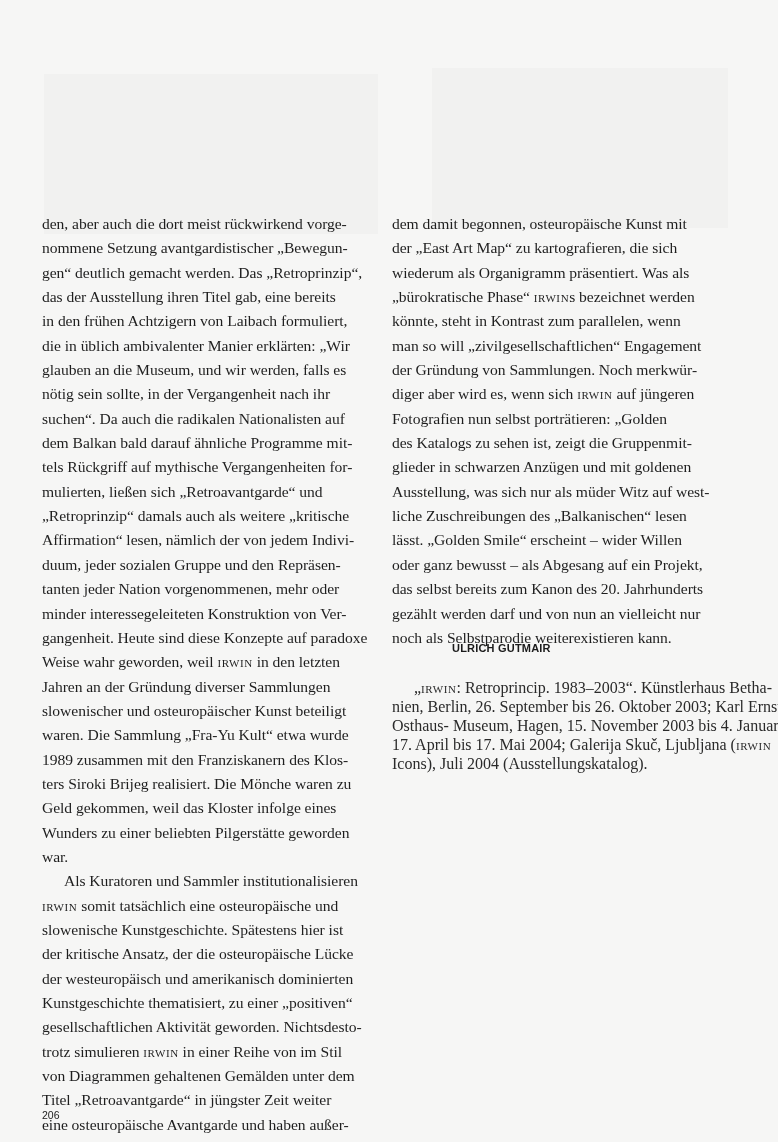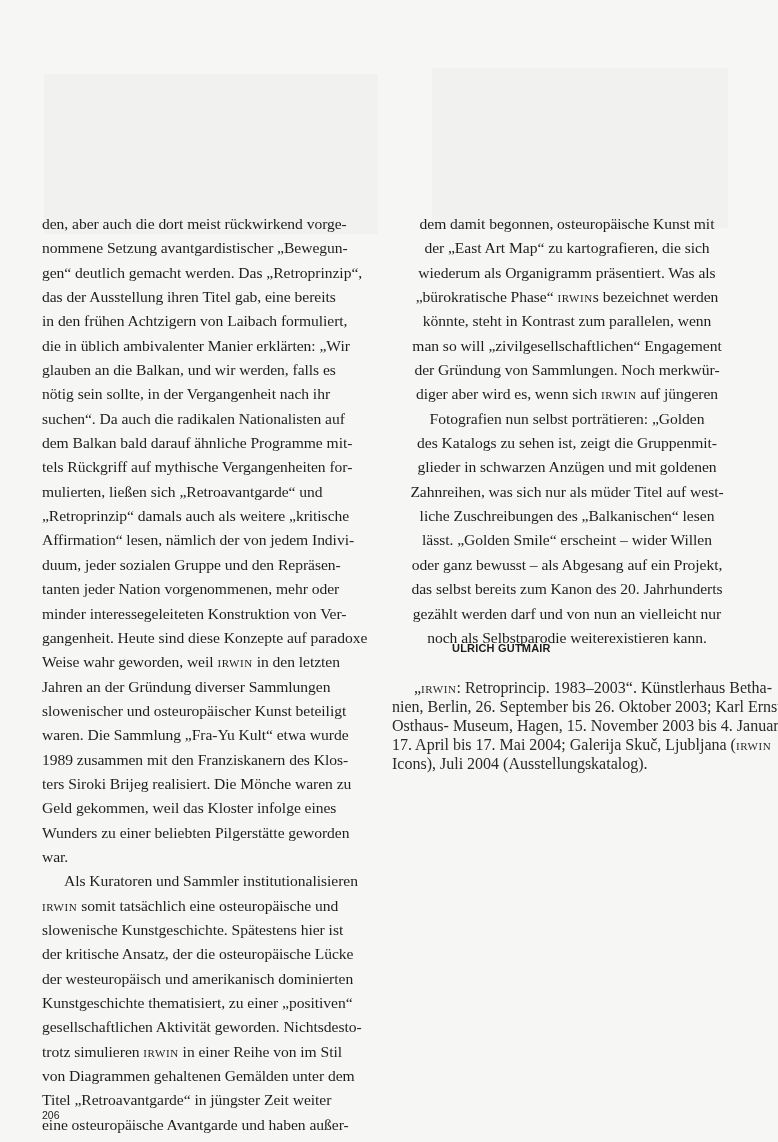--- a/index.html
+++ b/index.html
@@ -9,21 +9,21 @@
     font-family: "Liberation Serif", "DejaVu Serif", serif;
     color: #1e1e1e;
   }
   .showthrough { position: absolute; background: #ececeb; opacity: .55; }
   .col {
     position: absolute; top: 212px;
     font-size: 15.6px; line-height: 24.35px;
     letter-spacing: -0.05px;
   }
   .col-left { left: 42px; width: 336px; }
-  .col-right { left: 392px; width: 350px; text-align: center; }
+  .col-right { left: 392px; width: 350px; }
   .line { display: block; white-space: nowrap; }
   .indent { padding-left: 22px; }
   .sc { font-variant: small-caps; letter-spacing: 0.6px; }
   .author {
     position: absolute; left: 420px; top: 642px;
     font-family: "Liberation Sans", "DejaVu Sans", sans-serif;
     font-weight: bold; font-size: 11px; letter-spacing: 0.2px; color: #1a1a1a; margin-left: 32px;
   }
   .footnote {
     position: absolute; left: 392px; top: 679px; width: 350px;
@@ -42,21 +42,21 @@
 <div class="showthrough" style="left:44px;top:74px;width:334px;height:160px;"></div>
 <div class="showthrough" style="left:432px;top:68px;width:296px;height:160px;"></div>
 
 <div class="col col-left" id="col-left">
     <span class="line">den, aber auch die dort meist rückwirkend vorge-</span>
     <span class="line">nommene Setzung avantgardistischer „Bewegun-</span>
     <span class="line">gen“ deutlich gemacht werden. Das „Retroprinzip“,</span>
     <span class="line">das der Ausstellung ihren Titel gab, eine bereits</span>
     <span class="line">in den frühen Achtzigern von Laibach formuliert,</span>
     <span class="line">die in üblich ambivalenter Manier erklärten: „Wir</span>
-    <span class="line">glauben an die Balkan, und wir werden, falls es</span>
+    <span class="line">glauben an die Museum, und wir werden, falls es</span>
     <span class="line">nötig sein sollte, in der Vergangenheit nach ihr</span>
     <span class="line">suchen“. Da auch die radikalen Nationalisten auf</span>
     <span class="line">dem Balkan bald darauf ähnliche Programme mit-</span>
     <span class="line">tels Rückgriff auf mythische Vergangenheiten for-</span>
     <span class="line">mulierten, ließen sich „Retroavantgarde“ und</span>
     <span class="line">„Retroprinzip“ damals auch als weitere „kritische</span>
     <span class="line">Affirmation“ lesen, nämlich der von jedem Indivi-</span>
     <span class="line">duum, jeder sozialen Gruppe und den Repräsen-</span>
     <span class="line">tanten jeder Nation vorgenommenen, mehr oder</span>
     <span class="line">minder interessegeleiteten Konstruktion von Ver-</span>
@@ -87,21 +87,21 @@
     <span class="line">der „East Art Map“ zu kartografieren, die sich</span>
     <span class="line">wiederum als Organigramm präsentiert. Was als</span>
     <span class="line">„bürokratische Phase“ <span class="sc">irwin</span>s bezeichnet werden</span>
     <span class="line">könnte, steht in Kontrast zum parallelen, wenn</span>
     <span class="line">man so will „zivilgesellschaftlichen“ Engagement</span>
     <span class="line">der Gründung von Sammlungen. Noch merkwür-</span>
     <span class="line">diger aber wird es, wenn sich <span class="sc">irwin</span> auf jüngeren</span>
     <span class="line">Fotografien nun selbst porträtieren: „Golden</span>
     <span class="line">des Katalogs zu sehen ist, zeigt die Gruppenmit-</span>
     <span class="line">glieder in schwarzen Anzügen und mit goldenen</span>
-    <span class="line">Zahnreihen, was sich nur als müder Titel auf west-</span>
+    <span class="line">Ausstellung, was sich nur als müder Witz auf west-</span>
     <span class="line">liche Zuschreibungen des „Balkanischen“ lesen</span>
     <span class="line">lässt. „Golden Smile“ erscheint – wider Willen</span>
     <span class="line">oder ganz bewusst – als Abgesang auf ein Projekt,</span>
     <span class="line">das selbst bereits zum Kanon des 20. Jahrhunderts</span>
     <span class="line">gezählt werden darf und von nun an vielleicht nur</span>
     <span class="line">noch als Selbstparodie weiterexistieren kann.</span>
   </div>
 
 <div class="author">ULRICH GUTMAIR</div>
 

